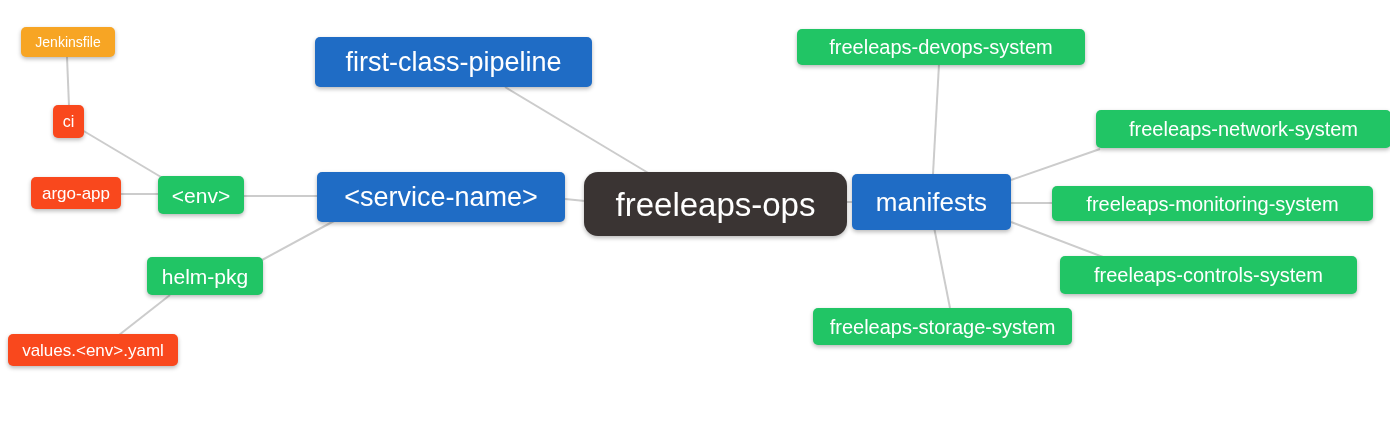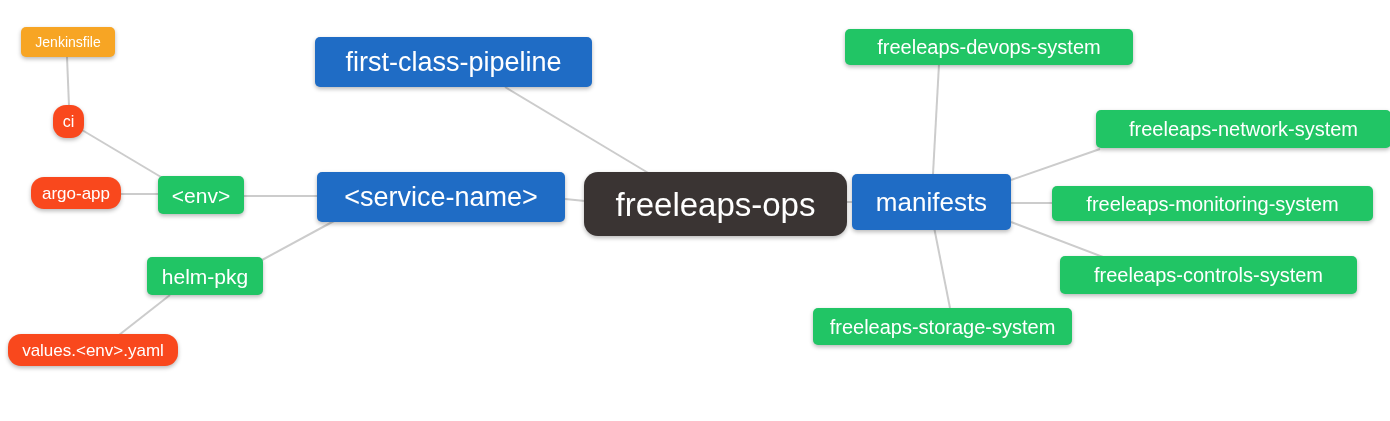--- a/index.html
+++ b/index.html
@@ -44,21 +44,21 @@
     border-radius: 5px;
     box-shadow: 0 2px 4px rgba(0,0,0,0.28);
     white-space: nowrap;
     cursor: pointer;
     box-sizing: border-box;
     line-height: 1;
   }
   .node.root   { background: var(--root-color); border-radius: 14px; }
   .node.branch { background: var(--branch-color); }
   .node.green  { background: var(--green-color); }
-  .node.red    { background: var(--red-color); border-radius: 13px; }
+  .node.red    { background: var(--red-color); }
   .node.orange { background: var(--orange-color); }
 </style>
 </head>
 <body>
 
 <div class="canvas">
 
   <svg class="edges" viewBox="0 0 1390 421">
     <line x1="67" y1="57" x2="69" y2="106"></line>
     <line x1="82" y1="130" x2="166" y2="180"></line>
@@ -81,21 +81,21 @@
   <div class="node branch" style="left:317px; top:172px; width:248px; height:50px; font-size:27px;">&lt;service-name&gt;</div>
 
   <div class="node branch" style="left:315px; top:37px;  width:277px; height:50px; font-size:27px;">first-class-pipeline</div>
 
   <div class="node branch" style="left:852px; top:174px; width:159px; height:56px; font-size:26px;">manifests</div>
 
   <div class="node green" style="left:158px; top:176px; width:86px;  height:38px; font-size:21px;">&lt;env&gt;</div>
 
   <div class="node green" style="left:147px; top:257px; width:116px; height:38px; font-size:21px;">helm-pkg</div>
 
-  <div class="node green" style="left:797px; top:29px;  width:288px; height:36px; font-size:20px;margin-left:48px;">freeleaps-devops-system</div>
+  <div class="node green" style="left:797px; top:29px;  width:288px; height:36px; font-size:20px;">freeleaps-devops-system</div>
 
   <div class="node green" style="left:1055px; top:110px; width:295px; height:38px; font-size:20px;margin-left:41px;">freeleaps-network-system</div>
 
   <div class="node green" style="left:1060px; top:256px; width:297px; height:38px; font-size:20px;">freeleaps-controls-system</div>
 
   <div class="node green" style="left:1052px; top:186px; width:321px; height:35px; font-size:20px;">freeleaps-monitoring-system</div>
 
   <div class="node green" style="left:813px; top:308px; width:259px; height:37px; font-size:20px;">freeleaps-storage-system</div>
 
   <div class="node red" style="left:53px;  top:105px; width:31px;  height:33px; font-size:16px;">ci</div>

